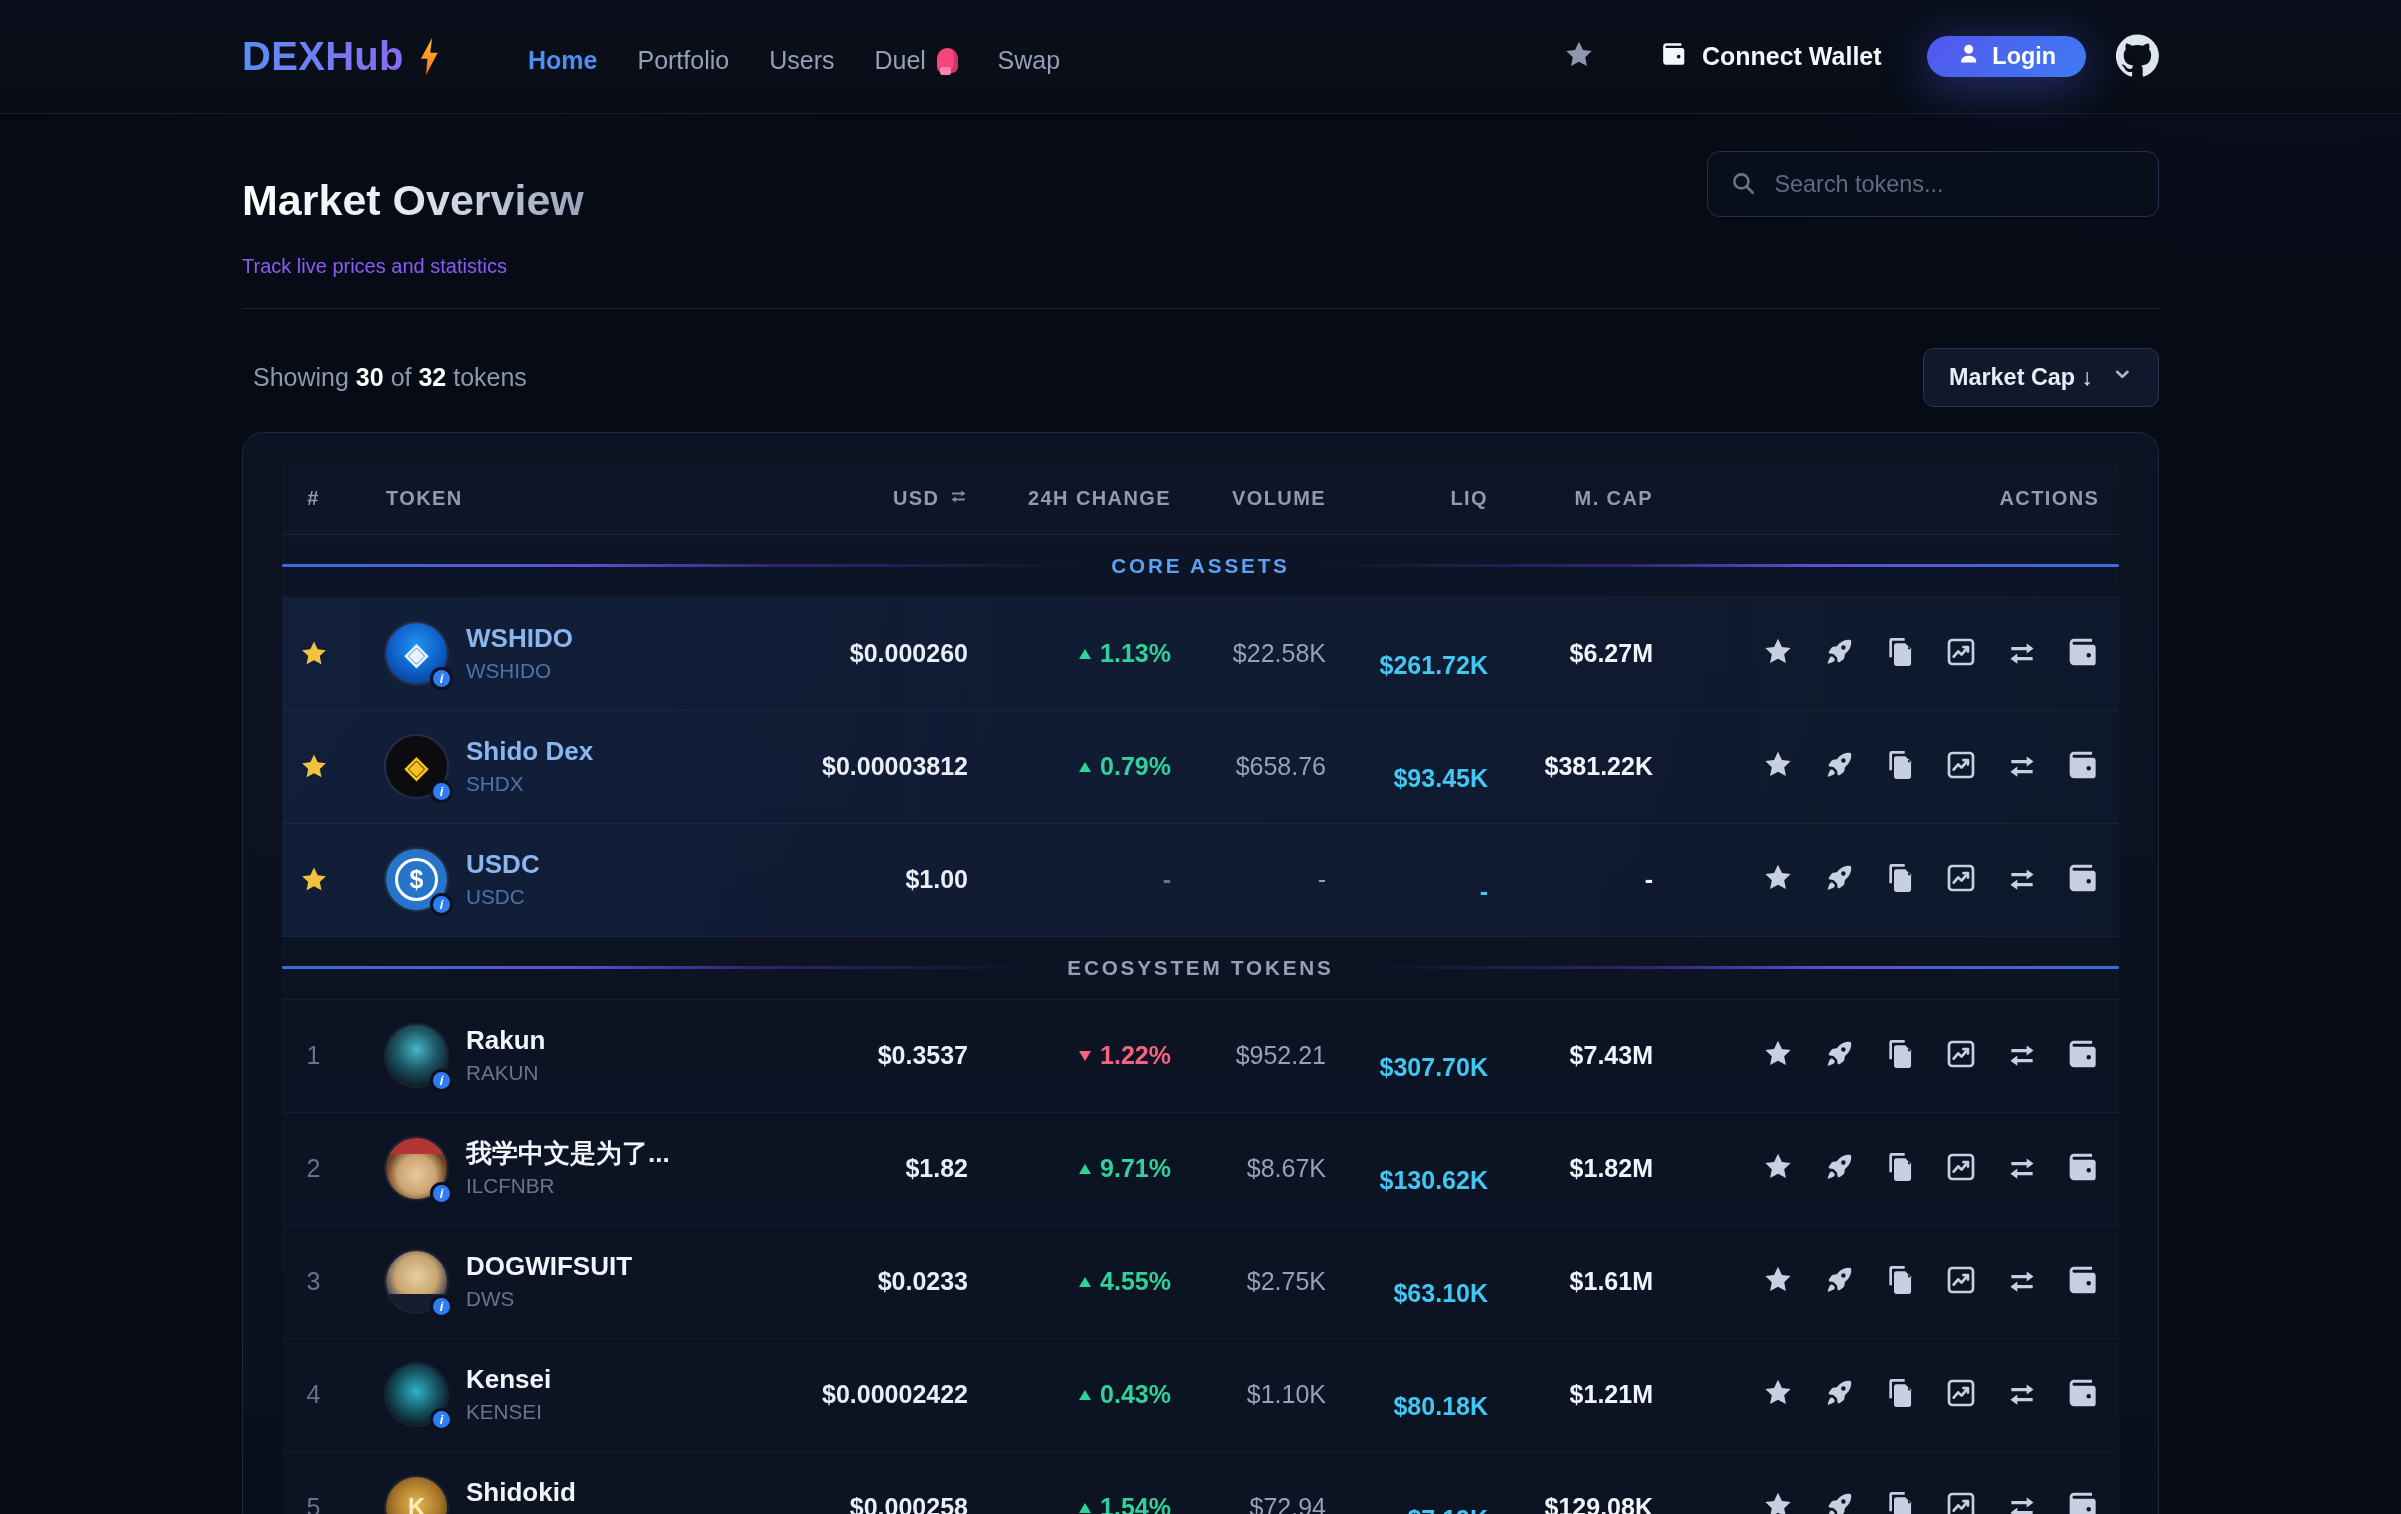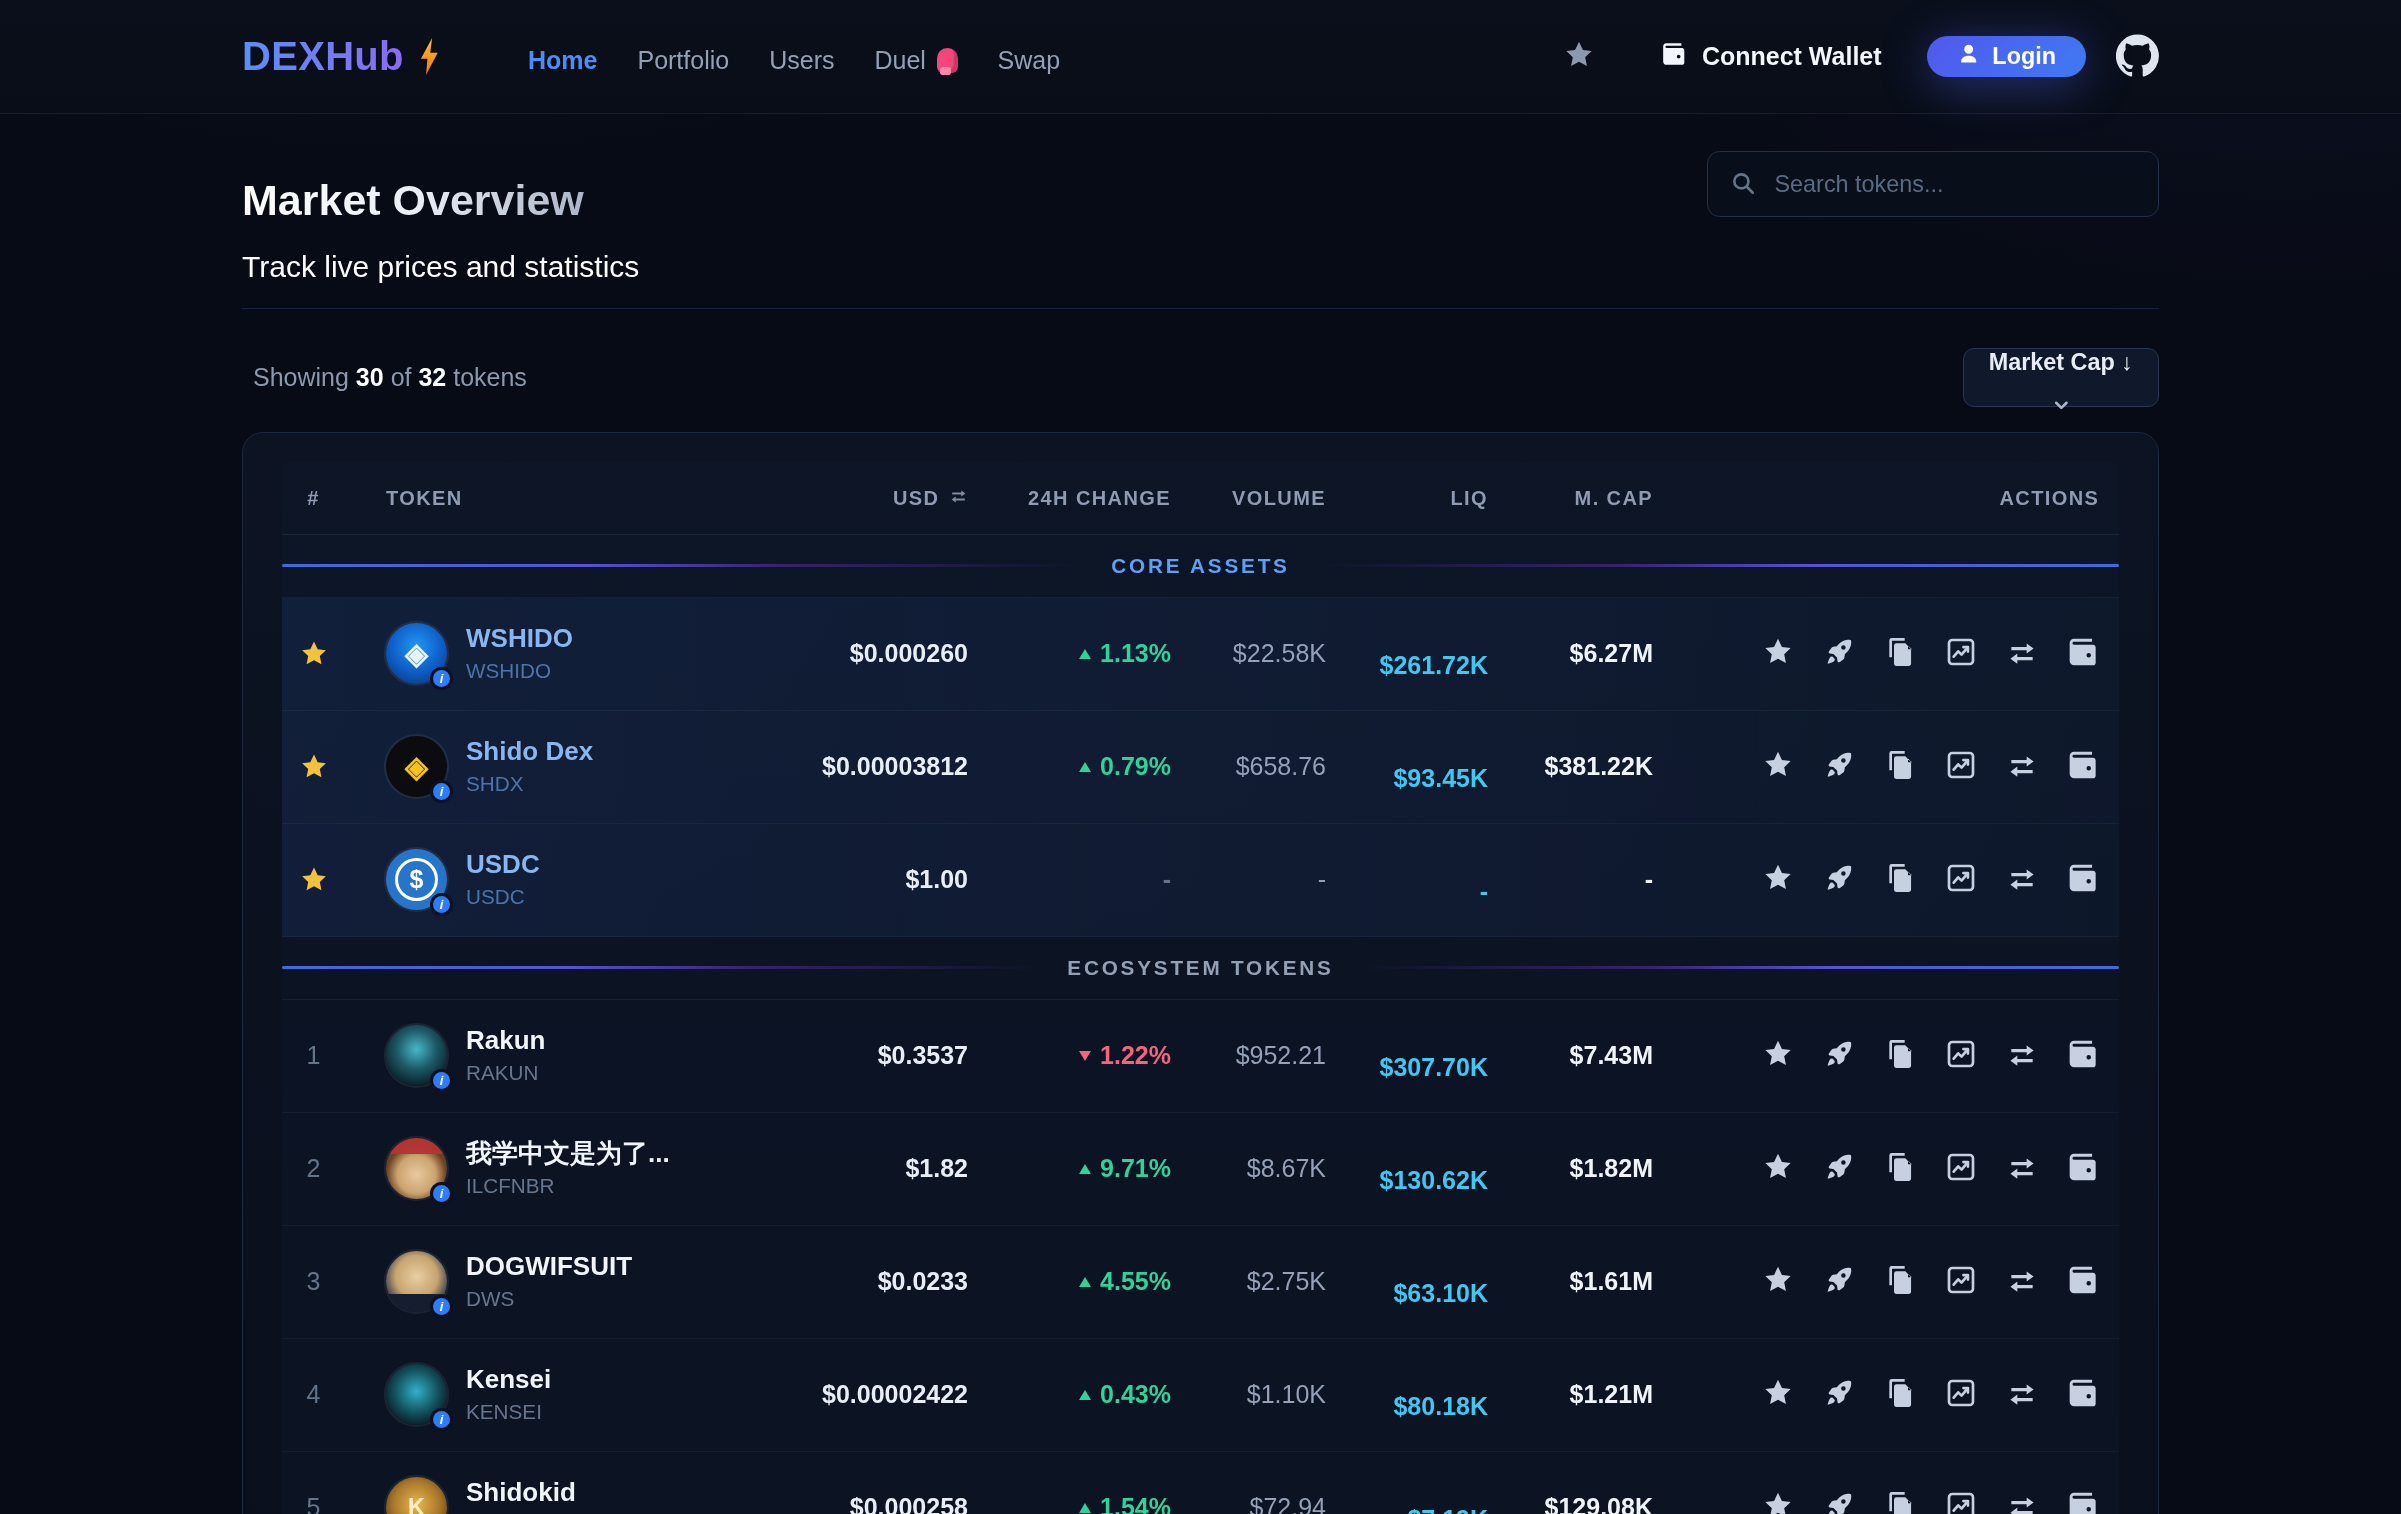--- a/index.html
+++ b/index.html
@@ -52,33 +52,33 @@
   .github { margin-left:30px; }
   .github svg { width:43px; height:43px; fill:#dfe5ee; }
 
   
   .main { padding:0 242px; }
   .hero { display:flex; justify-content:space-between; align-items:flex-start;
           padding:33px 0 27.5px; border-bottom:0.7px solid #182238; }
   .h-title { font-size:43px; line-height:48px; font-weight:800;
     background:linear-gradient(90deg,#ffffff 0%,#e8edf5 45%,#97a3b8 100%);
     -webkit-background-clip:text; background-clip:text; color:transparent; }
-  .h-sub { font-size:30px; line-height:27.5px; color:#ffffff; margin-top:11px; }
+  .h-sub { font-size:20px; line-height:27.5px; color:#8b5cf6; margin-top:11px; }
   .search { width:452px; height:66px; border-radius:12.4px; border:0.7px solid #233049;
     background:rgba(10,16,30,.6); display:flex; align-items:center; gap:16.5px; padding:0 22px; margin-top:4.1px; }
   .search svg { width:26px; height:26px; fill:none; stroke:#64748b; stroke-width:2.4; }
   .search input { flex:1; background:transparent; border:none; outline:none; color:#cdd6e4; font-size:23.4px; font-family:inherit; }
   .search input::placeholder { color:#5b6b84; }
 
   .controls { display:flex; justify-content:space-between; align-items:center; margin-top:39px; }
   .showing { font-size:25px; color:#8b98ad; padding-left:11px; }
   .showing b { color:#ffffff; font-weight:700; }
   .sortbtn { display:flex; align-items:center; gap:19px; height:59px; padding:0 25px;
     border-radius:11px; border:0.7px solid #2a3650; background:#10182b; cursor:pointer;
-    font-size:23.4px; font-weight:600; color:#e8edf5; font-family:inherit;flex-direction:column; }
+    font-size:23.4px; font-weight:600; color:#e8edf5; font-family:inherit; }
   .sortbtn svg { width:20.7px; height:20.7px; fill:none; stroke:#aab6c8; stroke-width:3; }
 
   
   .card { margin-top:25px; border:0.7px solid #1d2841; border-radius:20.7px;
     background:linear-gradient(180deg,#0c1322,#0a0f1d); padding:30px 39px 0; overflow:hidden; }
   .table { --cols:63px 396px 227px 203px 155px 162px 165px 467px; background:rgba(17,26,44,.38); border-radius:4.1px; }
   .thead { display:grid; grid-template-columns:var(--cols); height:72px; align-items:center;
     color:#8e9bb3; font-size:20px; font-weight:700; letter-spacing:1.4px;
     border-bottom:0.7px solid rgba(148,163,184,.12); }
   .c-num { text-align:center; }

